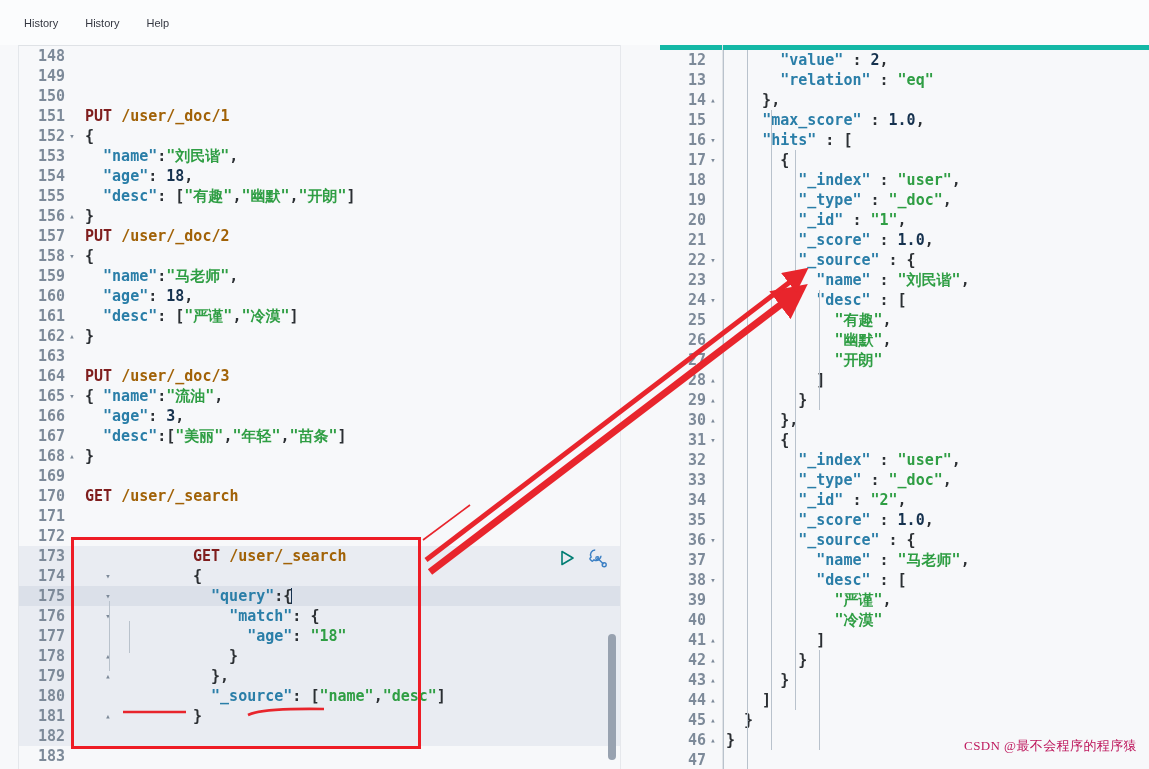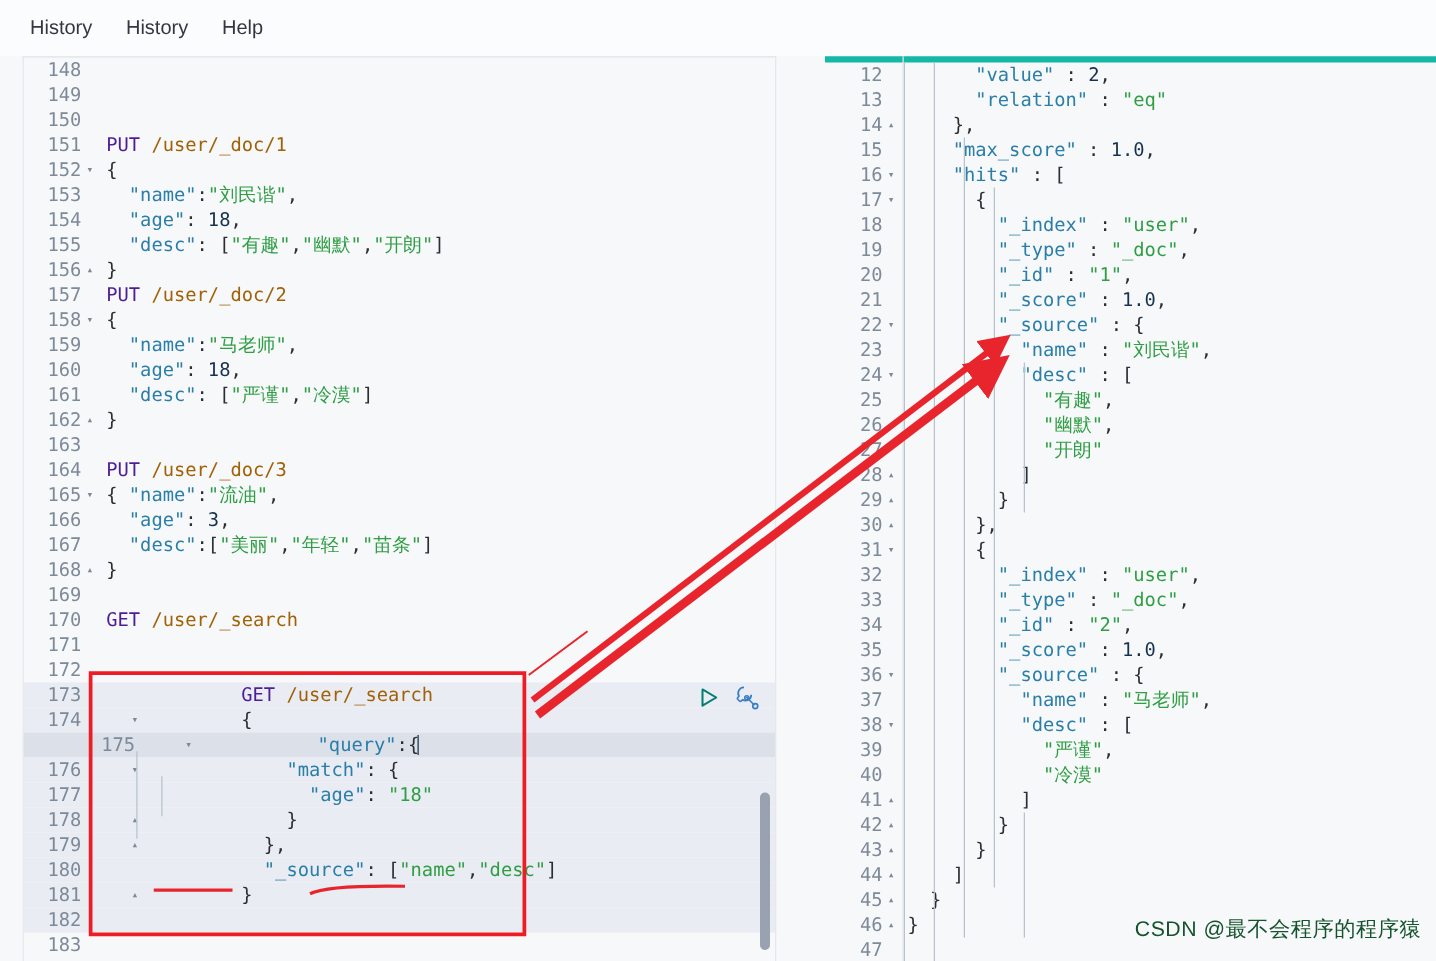--- a/index.html
+++ b/index.html
@@ -27,35 +27,36 @@
     left: 0; top: 0;
     width: 1149px;
     height: 45px;
     background: #fbfcfd;
     display: flex;
     align-items: center;
     padding-left: 24px;
     box-sizing: border-box;
   }
   .menu-item {
-    font-size: 16px;
+    font-size: 11px;
     color: #343741;
     margin-right: 27px;
     cursor: pointer;
     white-space: nowrap;
     font-family: "Liberation Sans", sans-serif;
   }
 
   
   .pane {
     position: absolute;
     top: 45px;
     height: 724px;
     background: #f7f8fa;
     overflow: hidden;
+    font-weight: bold;
   }
   #left-pane  { left: 18px;  width: 602px; border-top: 1px solid #dfe2e6; border-left: 1px solid #e4e7eb;}
   #right-pane { left: 660px; width: 489px; border-top: 5px solid #14b8a6;}
 
   #left-pane-divider {
     position: absolute;
     left: 620px; top: 45px;
     width: 1px; height: 724px;
     background: #e6e8ec;
   }
@@ -108,24 +109,24 @@
   }
   .txt {
     display: inline-block;
     white-space: pre;
     font-family: "DejaVu Sans Mono", "Liberation Mono", monospace;
     font-size: 15px;
   }
 
   
   .line.req-bg { background: #e9ecf2; gap: 36px; }
-  .line.cur    { background: #dbe0e9; padding-left: 43px; }
-
-  
-  .m  { color: #4c1d95; }            
+  .line.cur    { background: #dbe0e9; }
+
+  
+  .m  { color: #7f1d1d; }            
   .u  { color: #a16207; }            
   .k  { color: #2a7ea8; }            
   .s  { color: #2f9e44; }            
   .p  { color: #2b2f33; }            
   .n  { color: #16324f; }            
 
   
   .caret {
     display: inline-block;
     width: 1px;
@@ -183,23 +184,23 @@
     background: #98a2b0;
     border-radius: 4px;
     z-index: 9;
   }
 
   
   #watermark {
     position: absolute;
     right: 12px;
     bottom: 14px;
-    font-size: 17px;
-    color: #14532d;
-    font-family: Liberation Sans, sans-serif;
+    font-size: 13px;
+    color: #be185d;
+    font-family: Liberation Serif, serif;
     letter-spacing: 0.4px;
     z-index: 12;
     white-space: nowrap;
   }
 </style>
 </head>
 <body>
 
 <div id="app">
 

